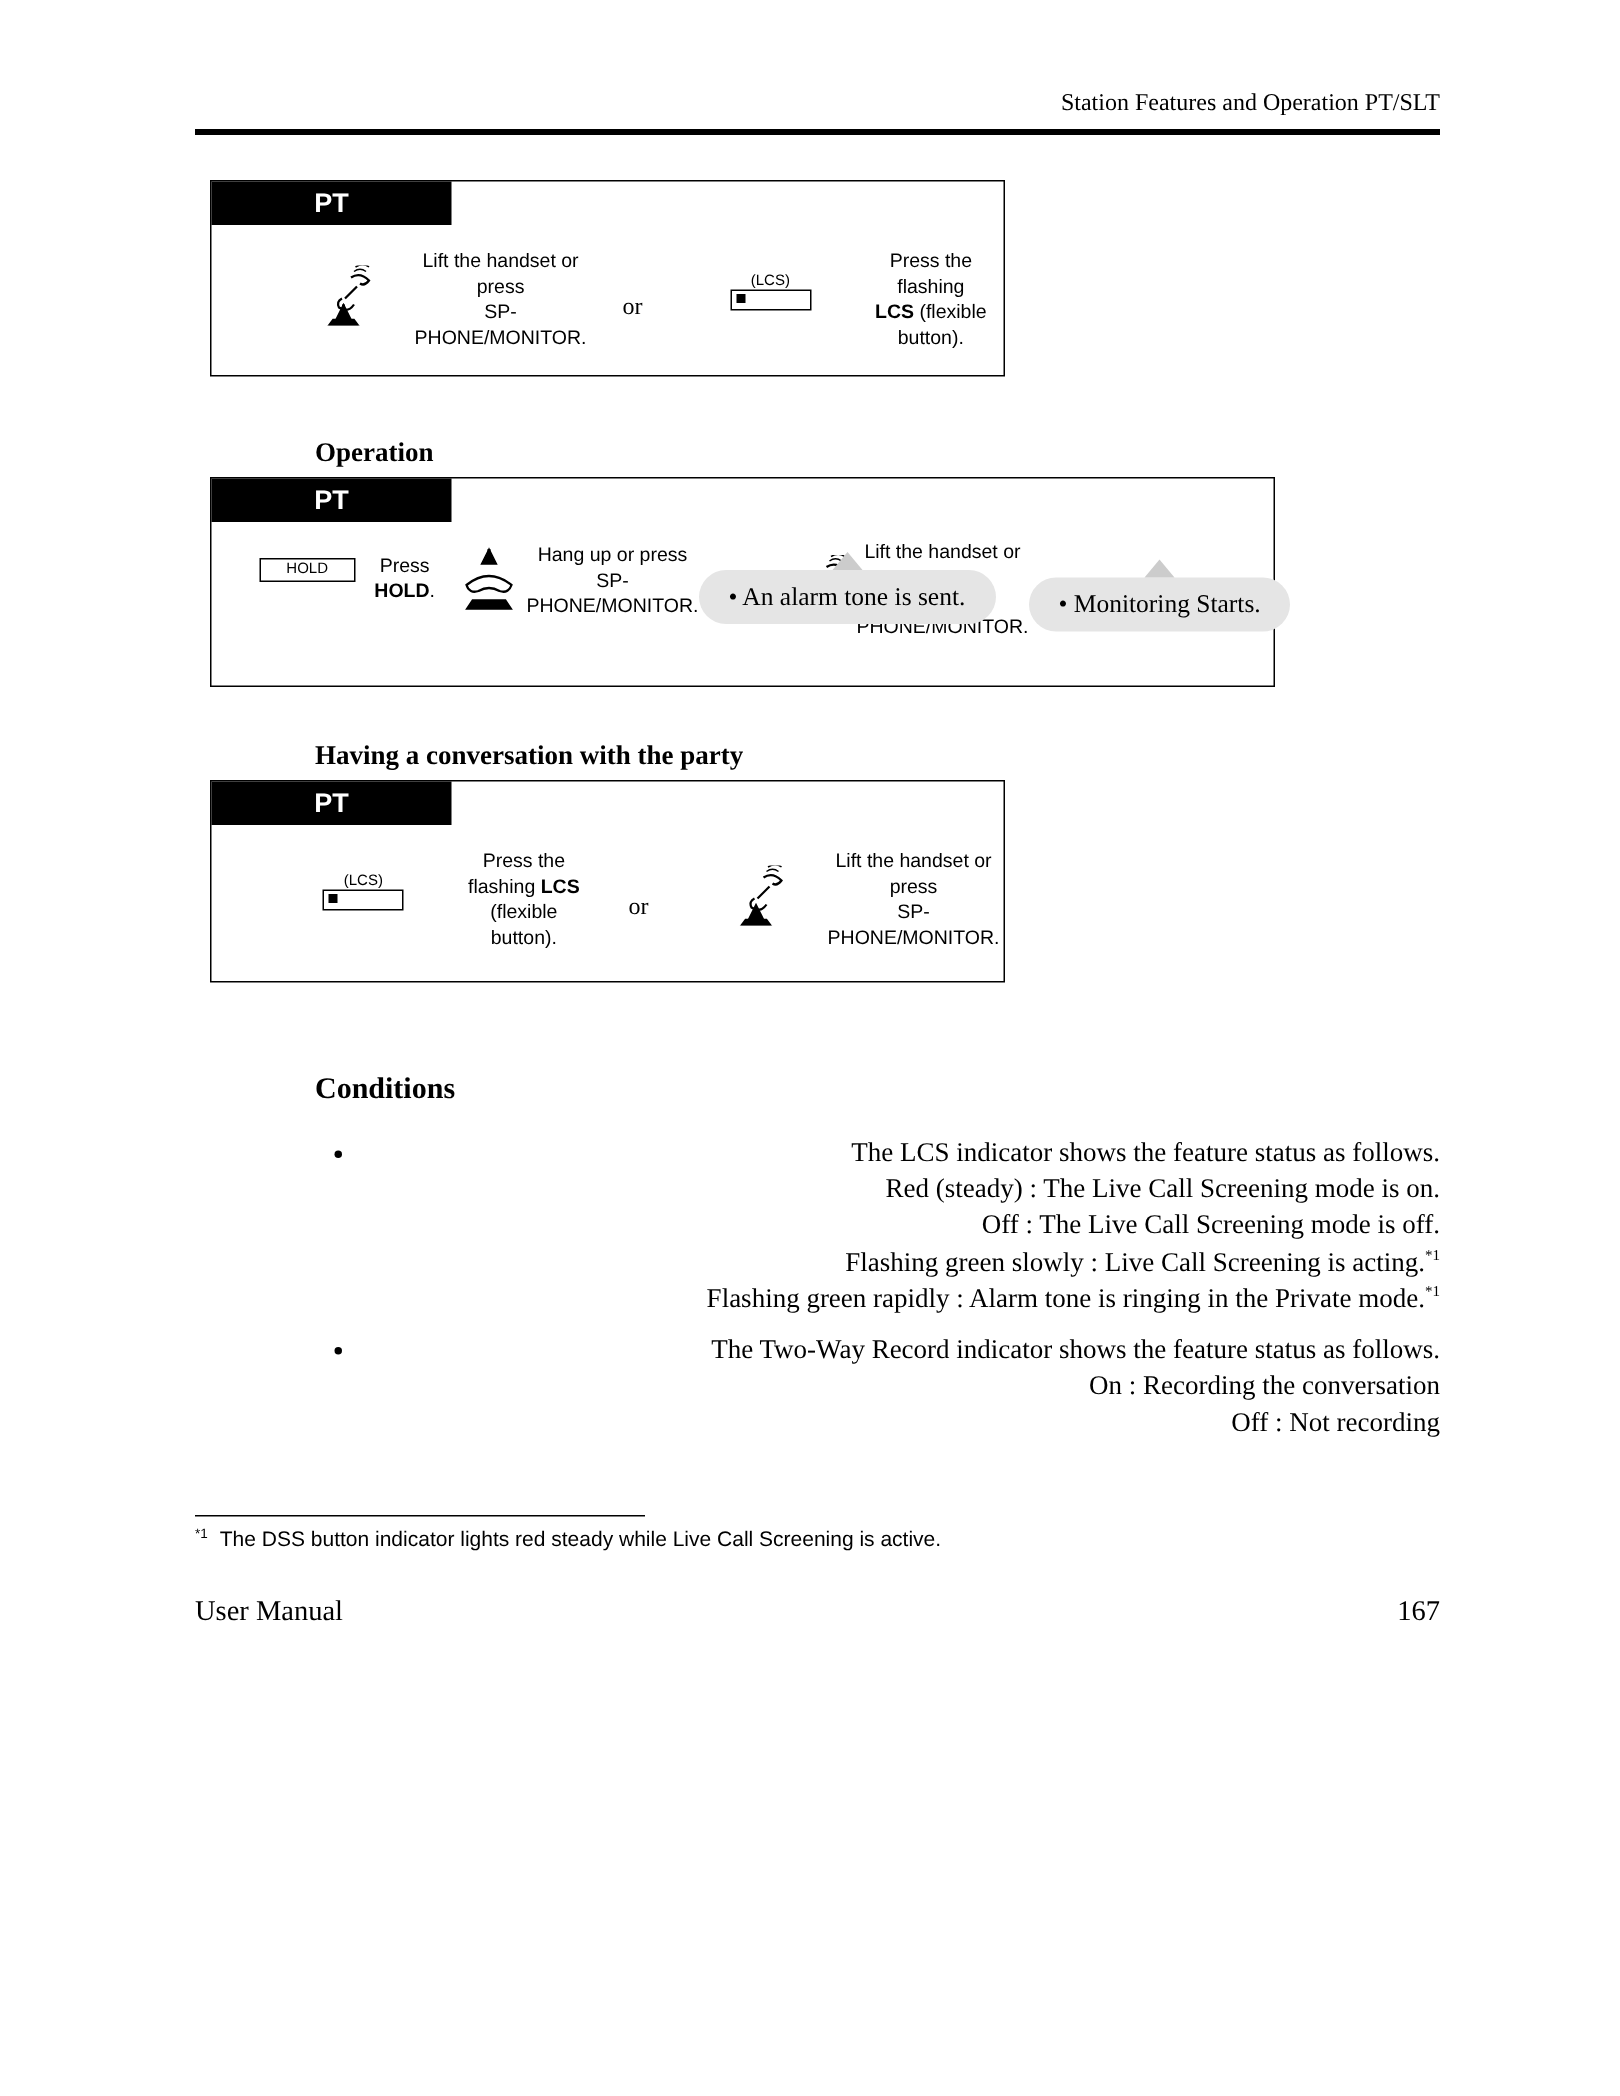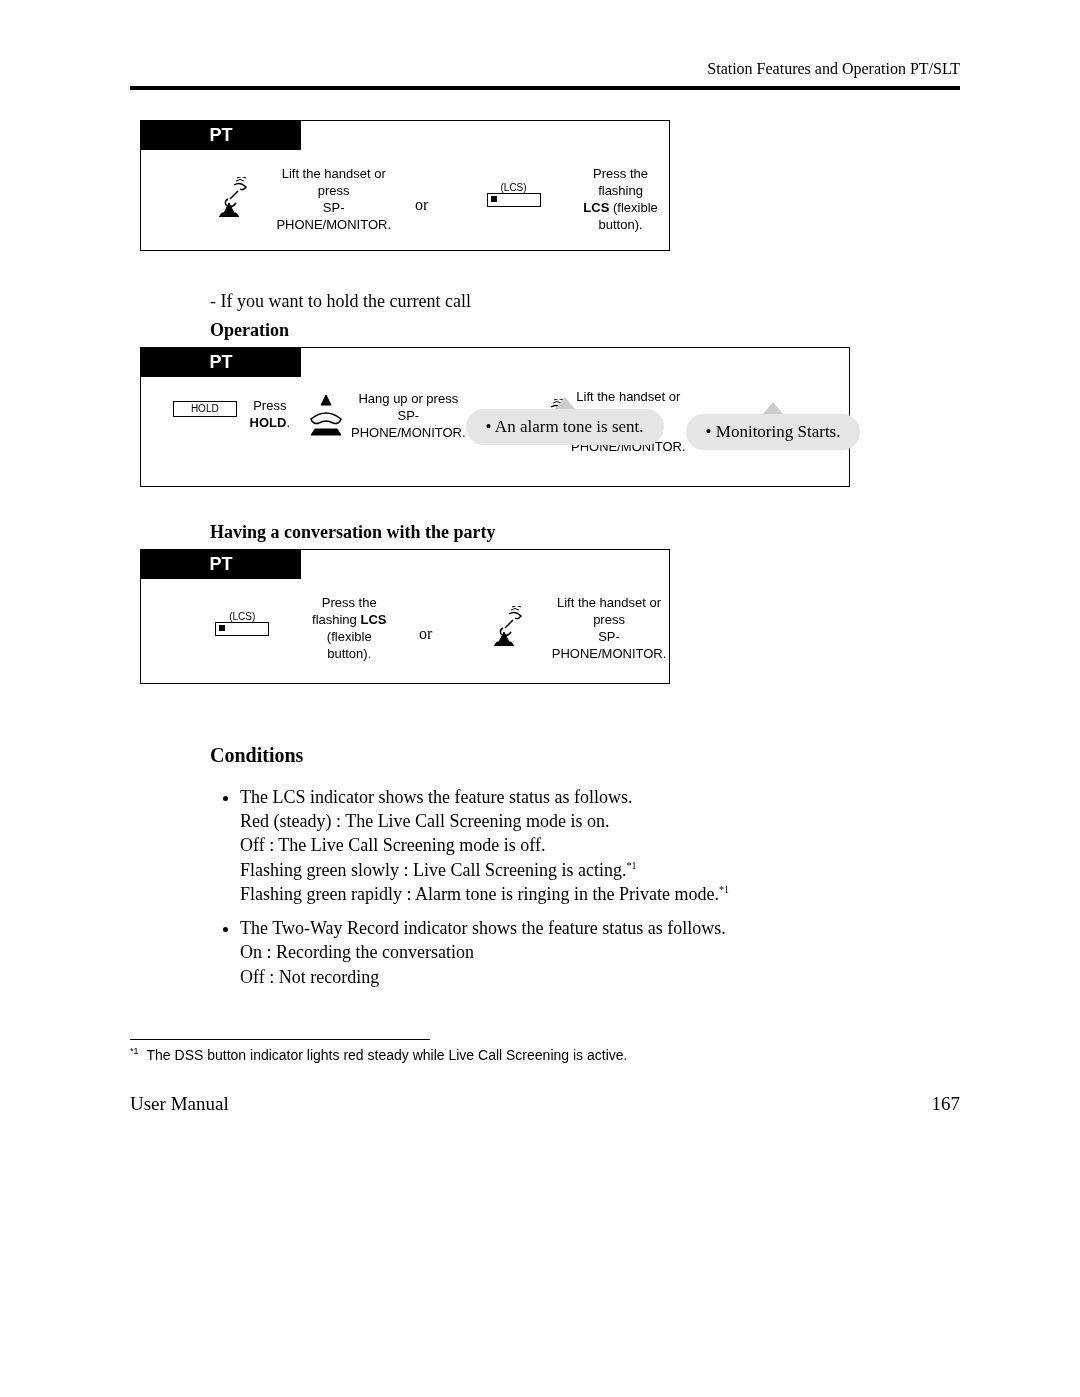--- a/index.html
+++ b/index.html
@@ -176,20 +176,21 @@
   }
   .cond-list {
     margin-left: 90px;
     font-family: "Times New Roman", serif;
     font-size: 18px;
     line-height: 1.35;
     padding-left: 20px;
   }
   .cond-list > li {
     margin-bottom: 10px;
+    text-align: right;
   }
   .superscript { font-size: 10px; vertical-align: super;}
   .footnote-rule {
     border: none;
     border-top: 1px solid #000;
     width: 300px;
     margin: 50px 0 6px 0;
   }
   .footnote {
     font-family: Liberation Sans, sans-serif;
@@ -238,21 +239,20 @@
           <div class="lcs-btn"></div>
         </div>
         <div class="caption">
           <span>Press the flashing</span><br>
           <span class="bold">LCS</span><span> (flexible button).</span>
         </div>
       </div>
     </div>
   </div>
 
-  <div class="note-line">- If you want to hold the current call</div>
 
   <div class="subsec-title">Operation</div>
   <div class="box-wide">
     <span class="pt-badge">PT</span>
     <div class="row2">
       <div class="col" style="width:130px;">
         <div class="icon-slot" style="flex-direction:column;height:46px;">
           <div class="hold-btn">HOLD</div>
         </div>
         <div class="caption" style="width:120px">

